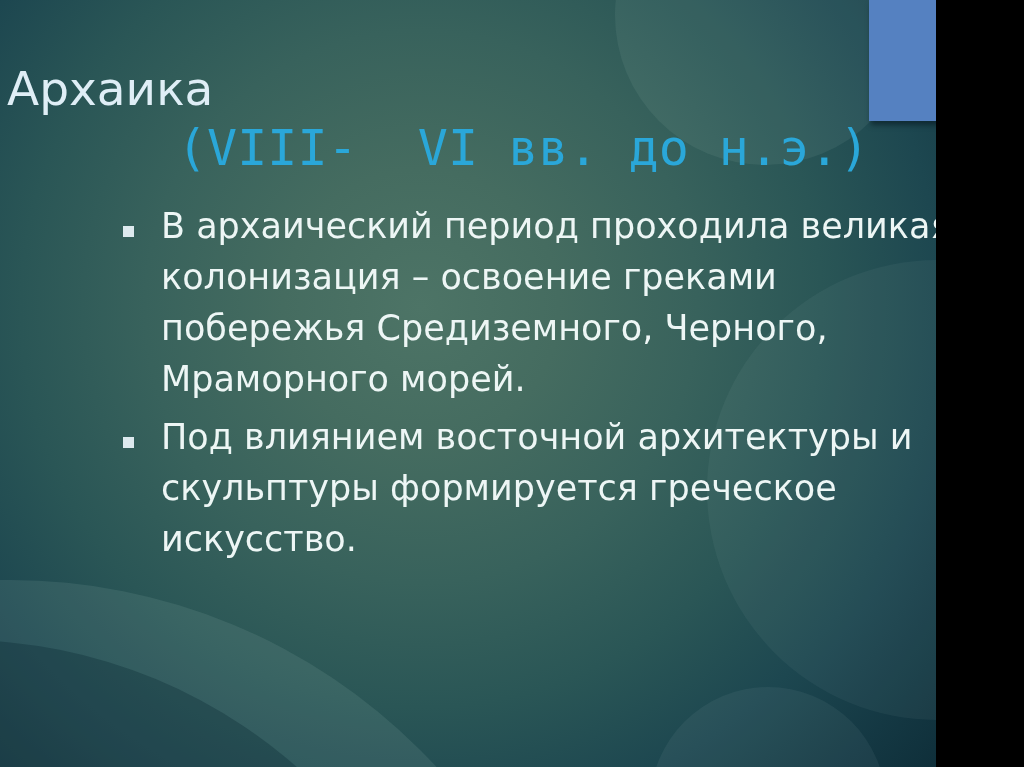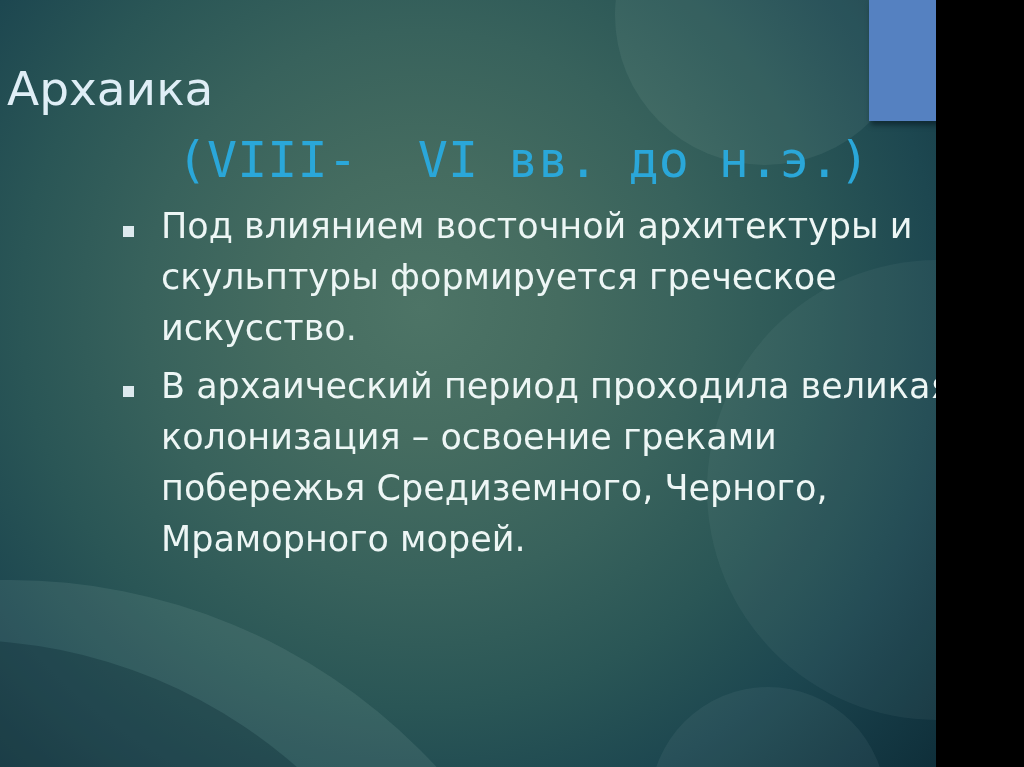--- a/index.html
+++ b/index.html
@@ -40,21 +40,21 @@
     left: 7px; top: 61px;
     margin: 0;
     font-size: 47px;
     font-weight: normal;
     line-height: 1.2;
     color: var(--title, #dfeef6);
     z-index: 3;
   }
   .subtitle {
     position: absolute;
-    left: 177px; top: 130px;
+    left: 177px; top: 118px;
     font-family: "DejaVu Sans Mono", "Liberation Mono", monospace;
     font-size: 50px;
     line-height: 1.2;
     color: var(--subtitle, #2aa7d9);
     white-space: pre;
     z-index: 3;
   }
 
   .bullets {
     position: absolute;
@@ -92,22 +92,22 @@
   <div class="decor arc-bl-outer"></div>
   <div class="decor arc-bl-inner"></div>
 
   <div class="accent-rect"></div>
 
   <h1 class="title">Архаика</h1>
 
   <div class="subtitle">(VIII-  VI вв. до н.э.)</div>
 
   <ul class="bullets">
-    <li>Под влиянием восточной архитектуры и
-скульптуры формируется греческое
-искусство.</li>
     <li>В архаический период проходила великая
 колонизация – освоение греками
 побережья Средиземного, Черного,
 Мраморного морей.</li>
+    <li>Под влиянием восточной архитектуры и
+скульптуры формируется греческое
+искусство.</li>
   </ul>
 
 </div>
 
 </body></html>

